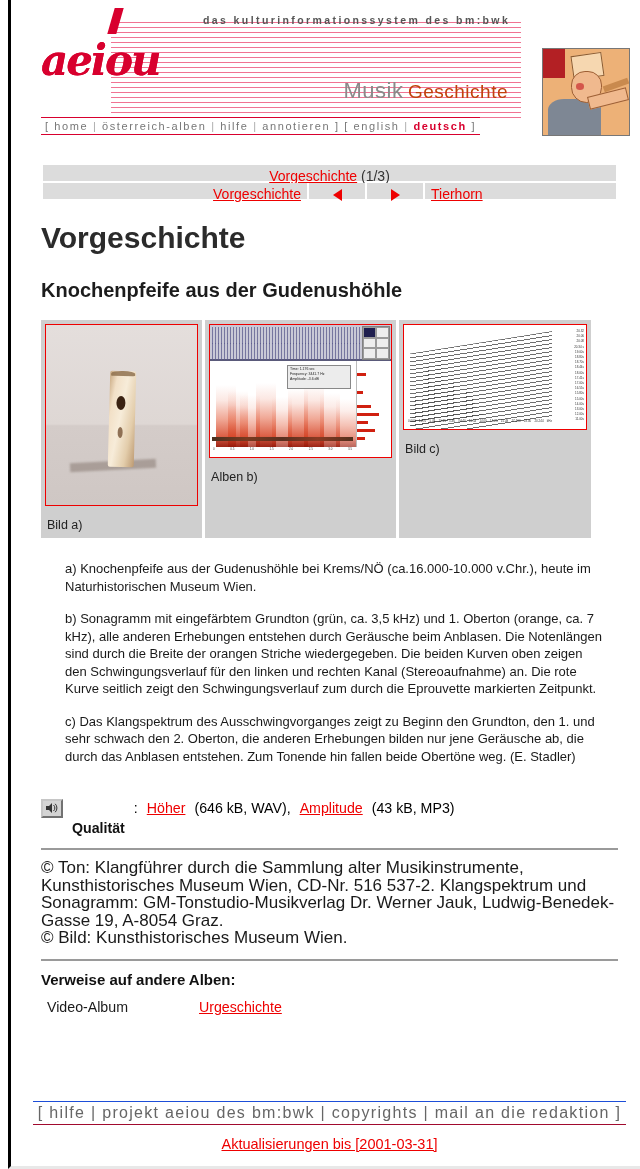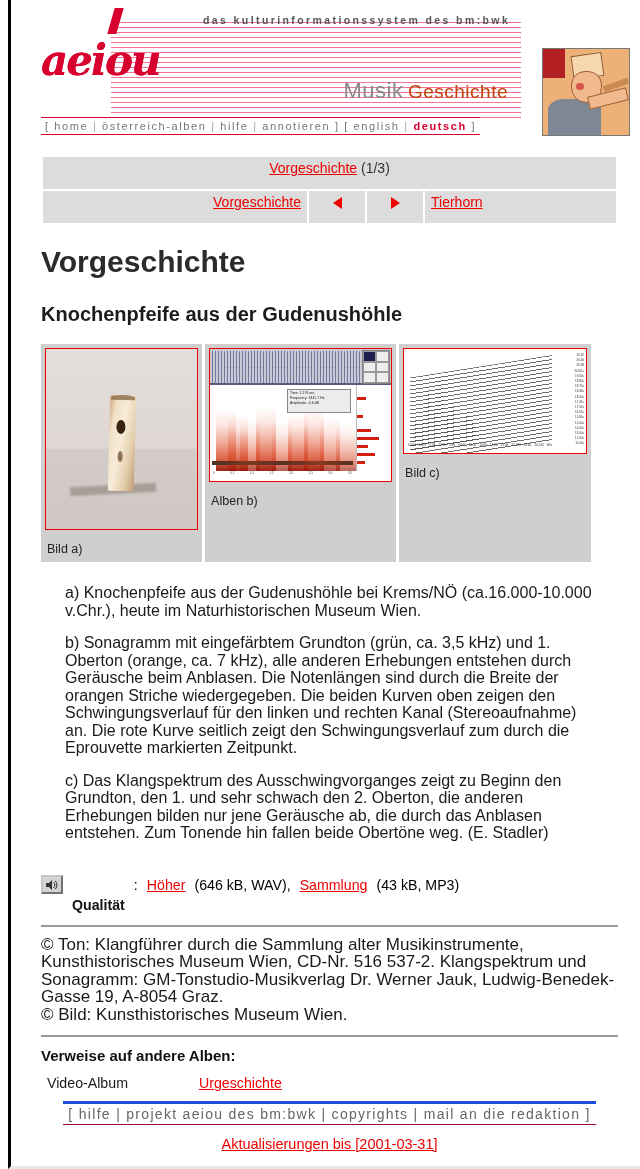--- a/index.html
+++ b/index.html
@@ -156,23 +156,23 @@
     text-decoration: none;
   }
   .header-nav .sel {
     color: #d8002e;
     font-weight: bold;
   }
   .header-nav .sep { color: #aaaaaa; }
 
   
   .bar {
-    margin: 20px 32px 0 32px;
+    margin: 28px 32px 0 32px;
     background: #dcdcdc;
-    height: 32px;
+    height: 16px;
     line-height: 22px;
     font-size: 14px;
     text-align: center;
     color: #333;
     position: relative;
   }
   .bar2 {
     margin-top: 2px;
     display: flex;
     align-items: stretch;
@@ -351,21 +351,21 @@
     font-size: 3px; line-height: 5.2px; color:#333; text-align:right;
   }
   .wf-xlab {
     position:absolute; left: 4px; right: 34px; bottom: 0; height: 10px;
     font-size: 3px; color:#333; display:flex; justify-content:space-between;
   }
 
   
   .body-text {
     margin: 22px 45px 0 54px;
-    font-size: 16px;
+    font-size: 13px;
     line-height: 17.5px;
     color: #1a1a1a;
   }
   .body-text p { margin: 0 0 15px 0; }
 
   
   .audio-row {
     margin: 10px 0 0 30px;
     display: flex;
     align-items: center;
@@ -408,24 +408,24 @@
   .ref-table td.k { width: 152px; color:#1a1a1a; }
 
   
   .footer {
     position: absolute;
     left: 0; right: 0; bottom: 14px;
     text-align: center;
   }
   .foot-nav {
     display: inline-block;
-    border-top: 3px solid #1d4ed8;
+    border-top: 1px solid #1d4ed8;
     border-bottom: 1px solid #a10a2e;
     padding: 2px 5px;
-    font-size: 14px;
+    font-size: 16px;
     letter-spacing: 1.3px;
     color: #666666;
     white-space: nowrap;
   }
   .foot-nav a { color: #666666; text-decoration: none; }
   .foot-update {
     margin-top: 11px;
     font-size: 14.5px;
   }
   .foot-update a { color: #ee0000; text-decoration: underline; }
@@ -635,21 +635,21 @@
       <svg width="14" height="12" viewBox="0 0 14 12" aria-hidden="true">
         <polygon points="1,4 4,4 7,1 7,11 4,8 1,8" fill="#333"></polygon>
         <path d="M8.5 3 A4 4 0 0 1 8.5 9" stroke="#333" stroke-width="1" fill="none"></path>
         <path d="M10.2 1.8 A6 6 0 0 1 10.2 10.2" stroke="#333" stroke-width="1" fill="none"></path>
       </svg>
     </div>
     <span class="qual-label">Qualität</span>
         <span>:</span>
     <a href="#" class="rlink">Höher</a>
     <span>(646 kB, WAV),</span>
-    <a href="#" class="rlink">Sammlung</a>
+    <a href="#" class="rlink">Amplitude</a>
     <span>(43 kB, MP3)</span>
   </div>
 
   <hr class="sep">
 
   <div class="copyright">
     <div>© Ton: Klangführer durch die Sammlung alter Musikinstrumente, Kunsthistorisches Museum Wien, CD-Nr. 516 537-2. Klangspektrum und Sonagramm: GM-Tonstudio-Musikverlag Dr. Werner Jauk, Ludwig-Benedek-Gasse 19, A-8054 Graz.</div>
     <div>© Bild: Kunsthistorisches Museum Wien.</div>
   </div>
 

